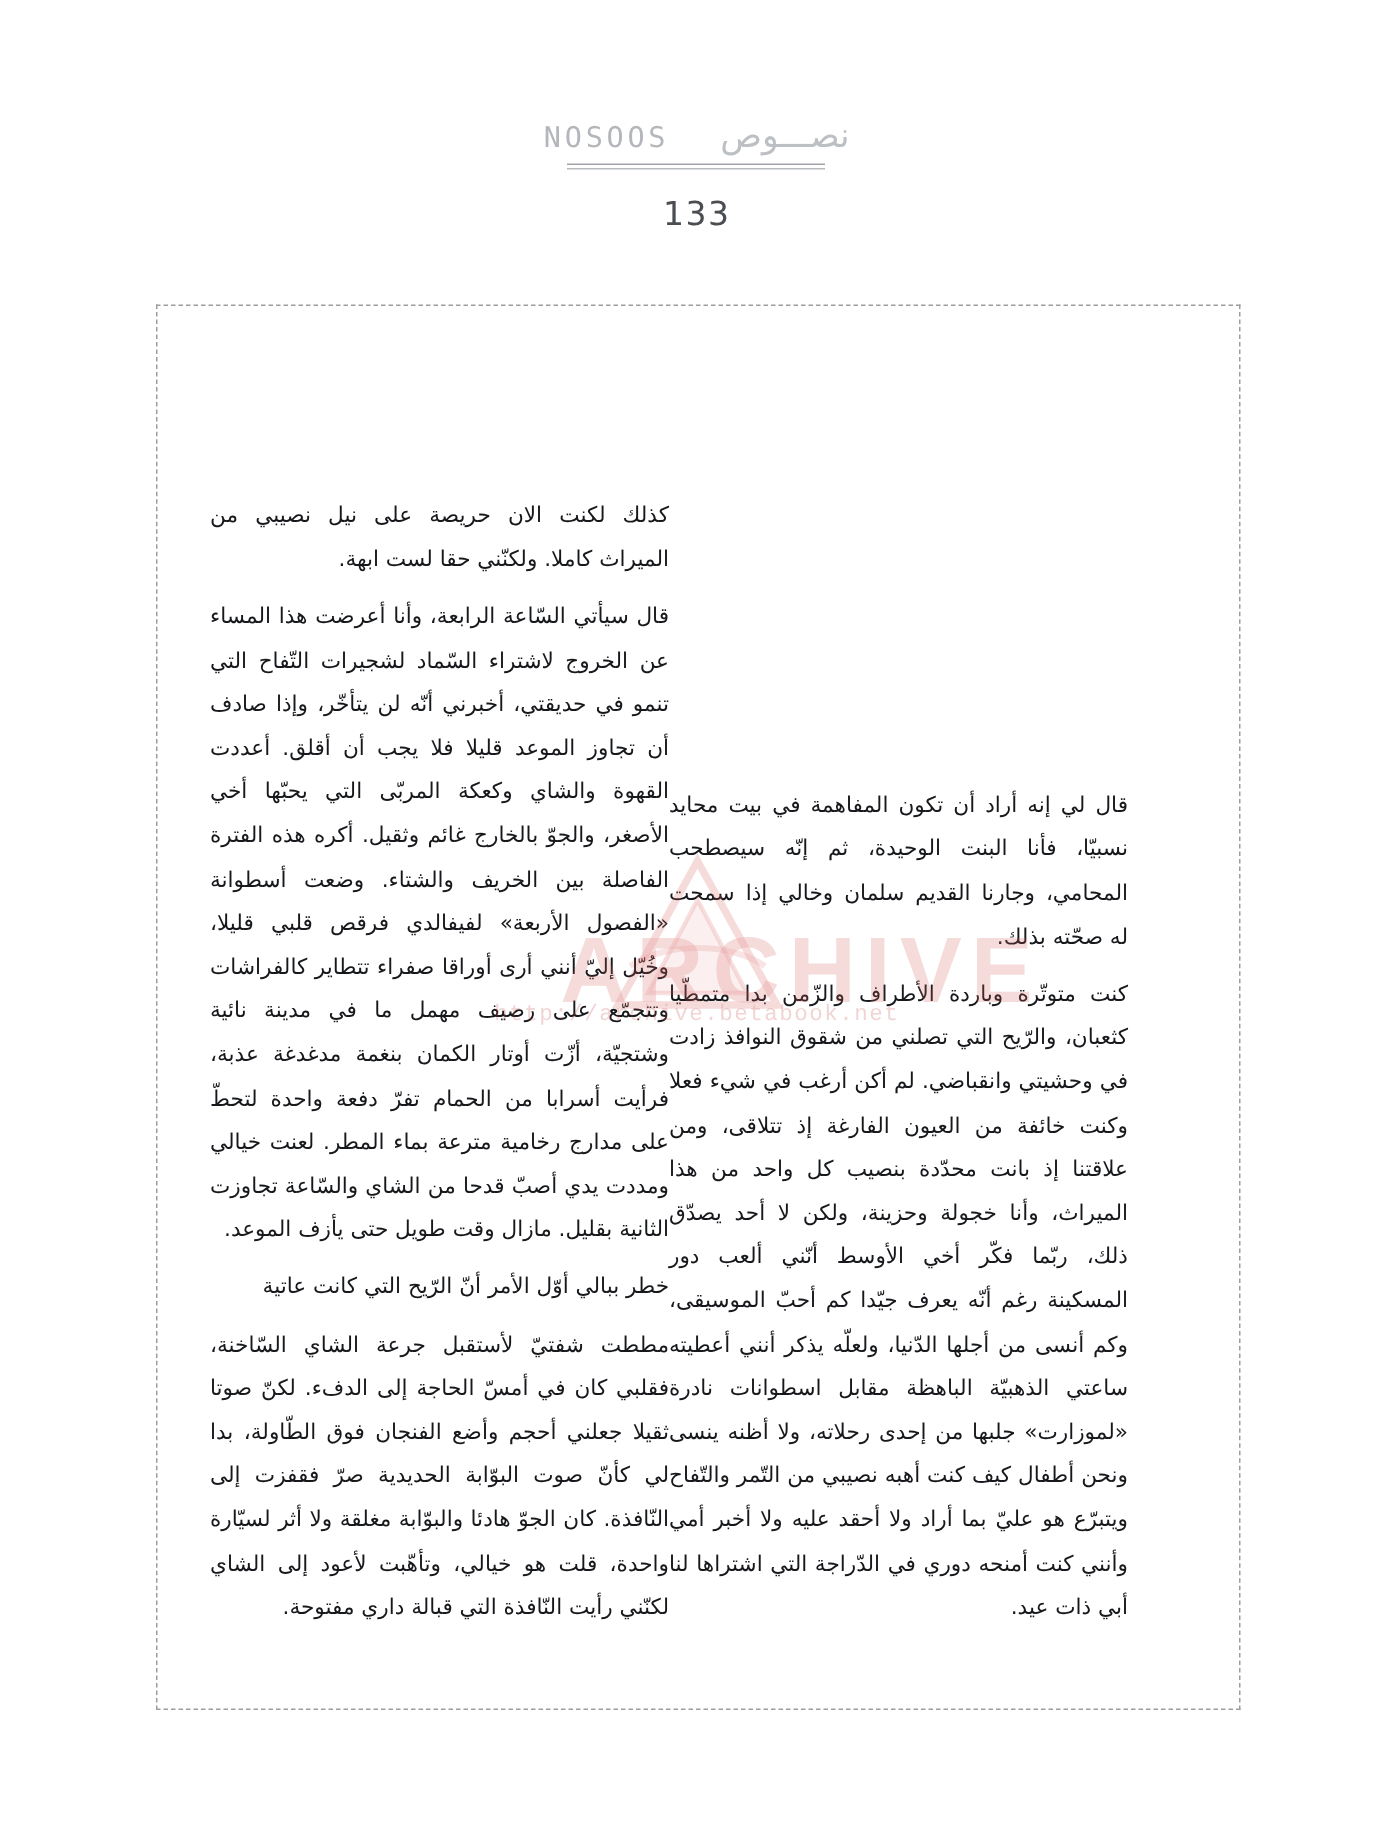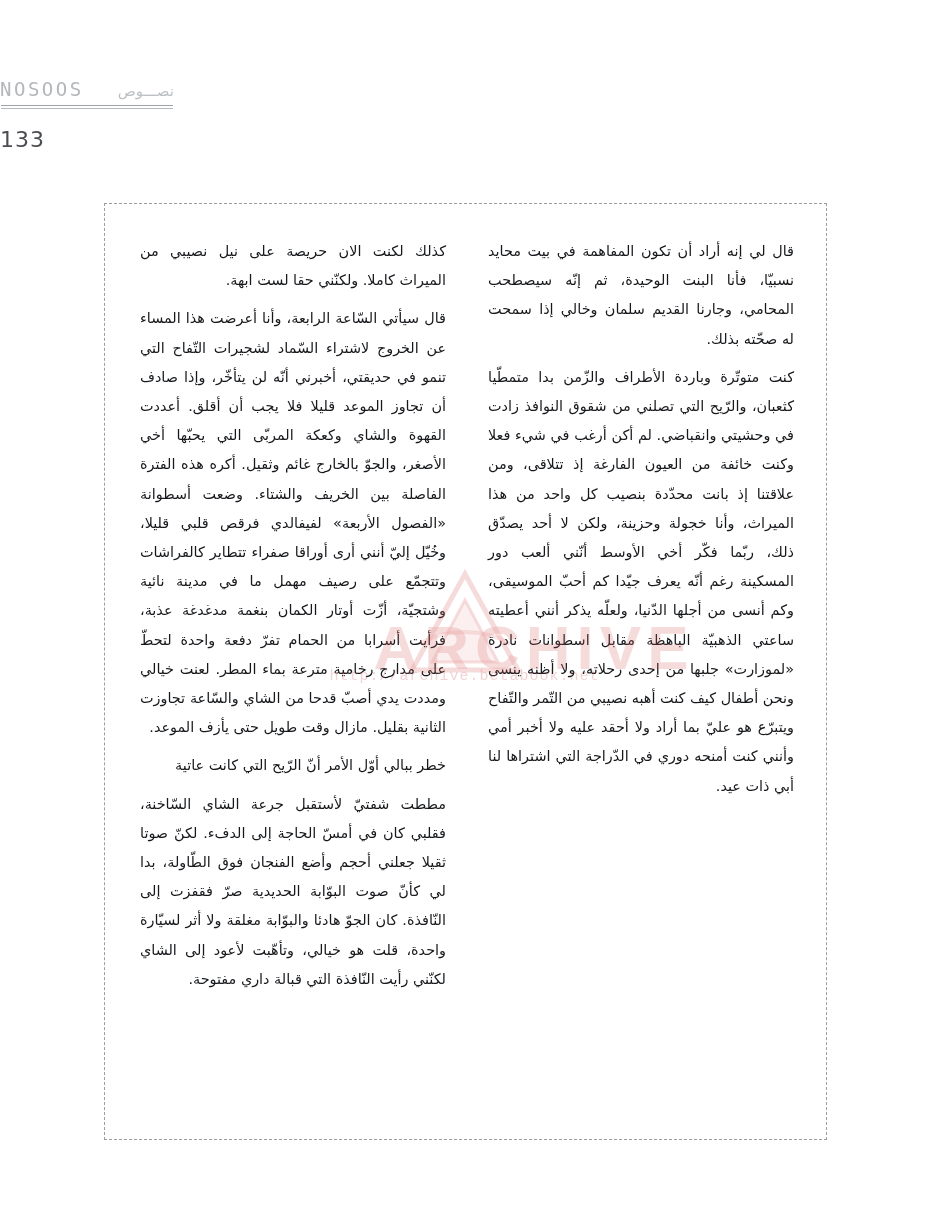--- a/index.html
+++ b/index.html
@@ -15,20 +15,21 @@
     overflow: hidden;
     font-family: "DejaVu Sans", sans-serif;
   }
 
   
   .header {
     position: absolute;
     top: 78px;
     left: 0;
     width: 100%;
+    text-align: center;
   }
   .header-line {
     display: inline-block;
     position: relative;
   }
   .header-words {
     display: flex;
     align-items: baseline;
     justify-content: center;
     gap: 34px;
@@ -36,21 +37,21 @@
     letter-spacing: 2px;
   }
   .header-latin {
     font-family: "DejaVu Sans Mono", monospace;
     font-size: 19px;
     color: #b3b6ba;
     letter-spacing: 2.5px;
   }
   .header-arabic {
     font-family: "DejaVu Sans", sans-serif;
-    font-size: 15px;
+    font-size: 23px;
     color: #bcbfc3;
     direction: rtl;
   }
   .header-rule {
     width: 172px;
     height: 0;
     border-top: 1px solid #9fa3a8;
     margin: 5px auto 0 auto;
   }
   .header-rule.second {
@@ -72,27 +73,27 @@
     top: 203px;
     width: 723px;
     height: 937px;
     border: 1px dashed #9a9da1;
     box-sizing: border-box;
   }
 
   .columns {
     position: absolute;
     left: 140px;
-    top: 237px;
+    top: 227px;
     width: 655px;
     height: 860px;
     display: flex;
     flex-direction: row-reverse;
-    gap: 42px;
     direction: rtl;
+    align-items: flex-end;
   }
   .col {
     width: 306px;
     direction: rtl;
     text-align: justify;
     font-family: "DejaVu Sans", sans-serif;
     font-size: 14.4px;
     line-height: 29.2px;
     color: #16181b;
   }

